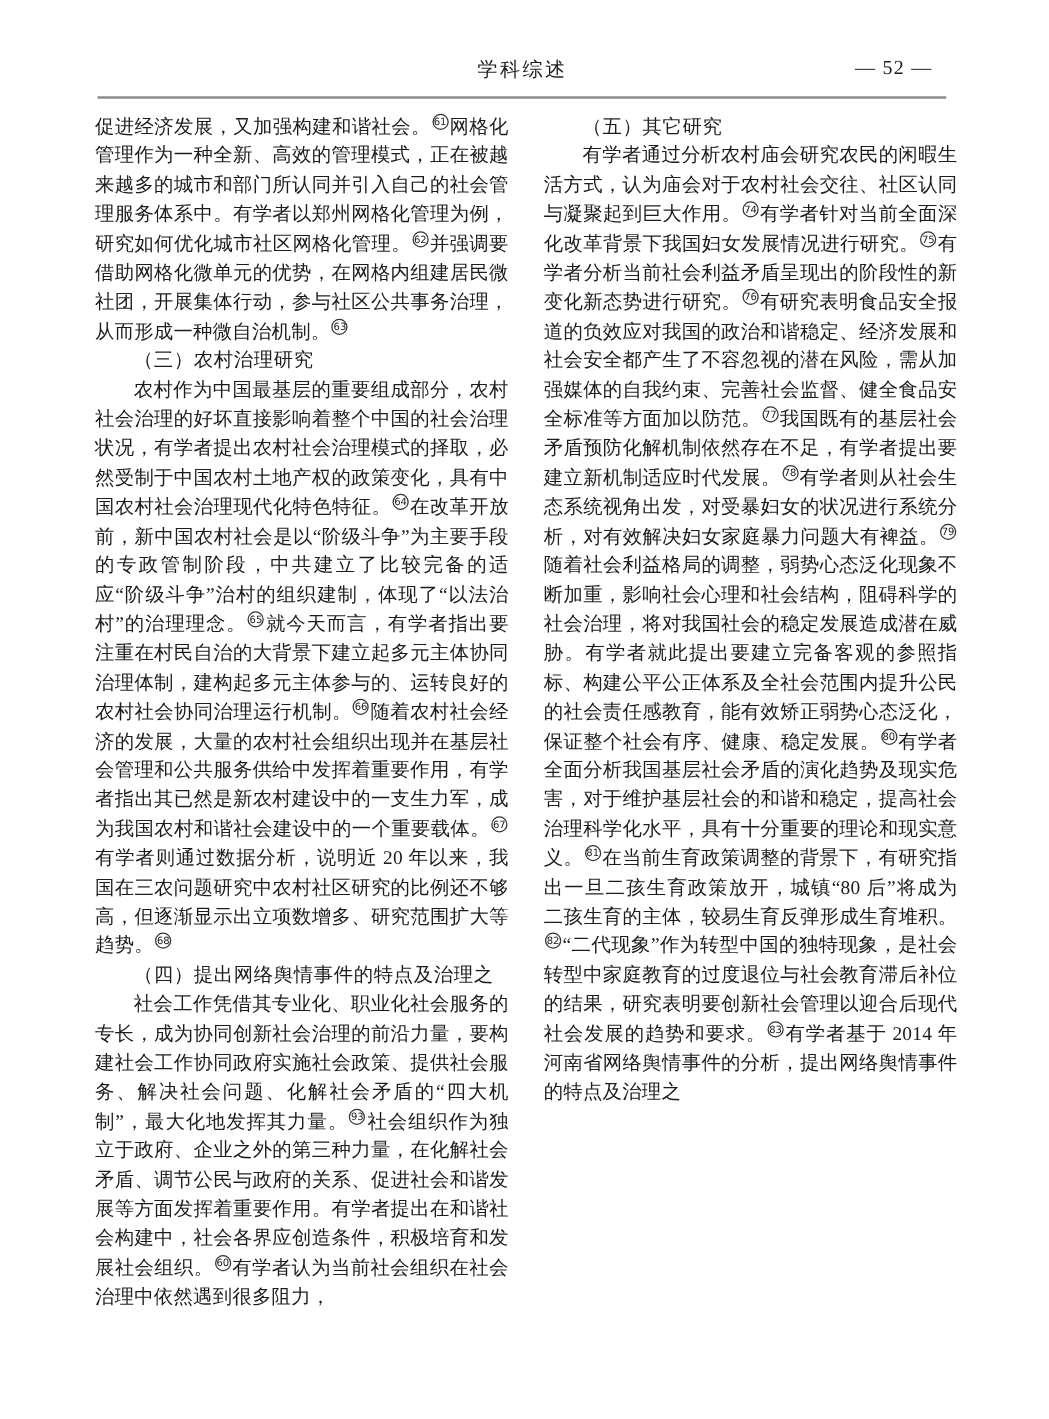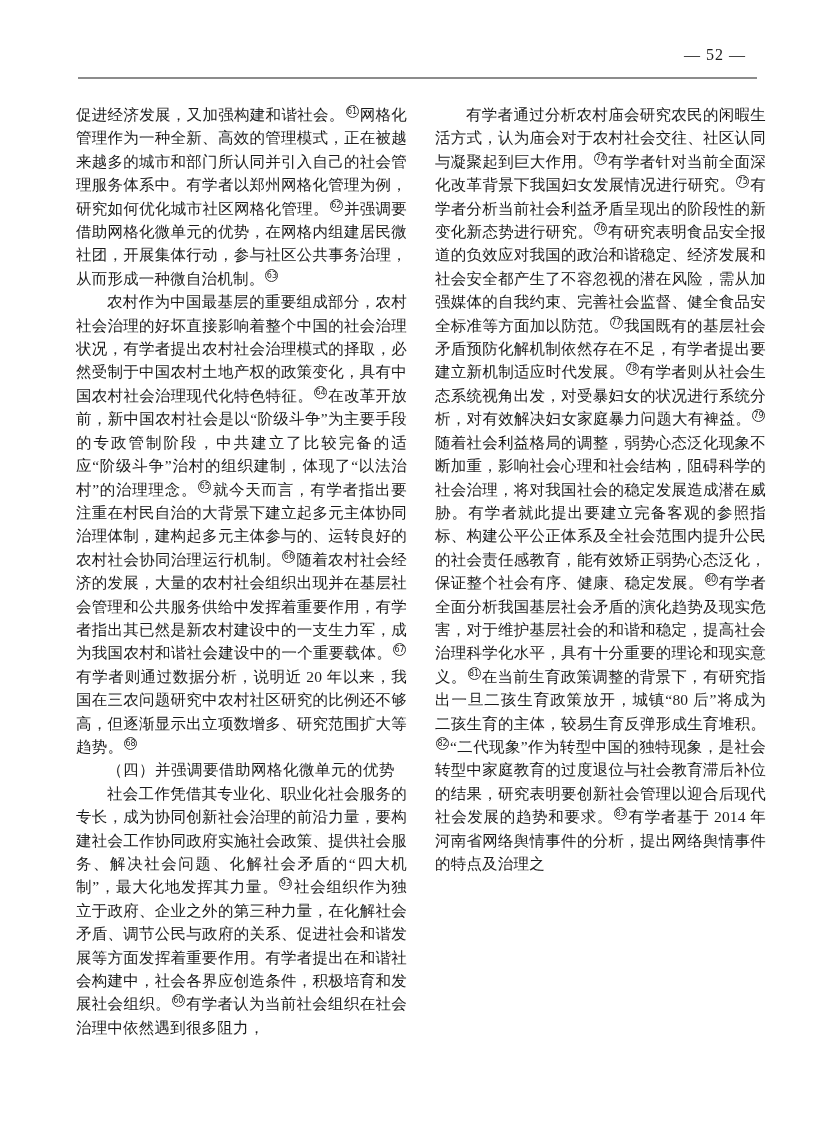--- a/index.html
+++ b/index.html
@@ -37,21 +37,21 @@
   .header-rule {
     position: absolute;
     top: 77px;
     left: 78px;
     width: 679px;
     height: 2px;
     background: #8c8c8c;
   }
   .content {
     position: absolute;
-    top: 103px;
+    top: 90px;
     left: 76px;
     width: 690px;
     display: flex;
     gap: 28px;
   }
   .column { width: 331px; }
   .para, .section-heading {
     margin: 0;
     font-size: 15.5px;
     line-height: 23.4px;
@@ -80,27 +80,30 @@
     vertical-align: 6px;
     margin: 0 1px 0 1px;
     font-family: "DejaVu Sans", sans-serif;
   }
 </style>
 </head>
 <body>
 
 <div class="page">
   <div class="page-header">
+    <div class="journal-section-title">学科综述</div>
     <div class="page-number">— 52 —</div>
   </div>
   <div class="header-rule"></div>
   <div class="content">
     <div class="column">
         <p class="para">促进经济发展，又加强构建和谐社会。<sup class="ref">61</sup>网格化管理作为一种全新、高效的管理模式，正在被越来越多的城市和部门所认同并引入自己的社会管理服务体系中。有学者以郑州网格化管理为例，研究如何优化城市社区网格化管理。<sup class="ref">62</sup>并强调要借助网格化微单元的优势，在网格内组建居民微社团，开展集体行动，参与社区公共事务治理，从而形成一种微自治机制。<sup class="ref">63</sup></p>
+        <h3 class="section-heading">（三）农村治理研究</h3>
         <p class="para indent">农村作为中国最基层的重要组成部分，农村社会治理的好坏直接影响着整个中国的社会治理状况，有学者提出农村社会治理模式的择取，必然受制于中国农村土地产权的政策变化，具有中国农村社会治理现代化特色特征。<sup class="ref">64</sup>在改革开放前，新中国农村社会是以“阶级斗争”为主要手段的专政管制阶段，中共建立了比较完备的适应“阶级斗争”治村的组织建制，体现了“以法治村”的治理理念。<sup class="ref">65</sup>就今天而言，有学者指出要注重在村民自治的大背景下建立起多元主体协同治理体制，建构起多元主体参与的、运转良好的农村社会协同治理运行机制。<sup class="ref">66</sup>随着农村社会经济的发展，大量的农村社会组织出现并在基层社会管理和公共服务供给中发挥着重要作用，有学者指出其已然是新农村建设中的一支生力军，成为我国农村和谐社会建设中的一个重要载体。<sup class="ref">67</sup>有学者则通过数据分析，说明近 20 年以来，我国在三农问题研究中农村社区研究的比例还不够高，但逐渐显示出立项数增多、研究范围扩大等趋势。<sup class="ref">68</sup></p>
-        <h3 class="section-heading">（四）并强调要借助网格化微单元的优势</h3>
+        <h3 class="section-heading">（四）提出网络舆情事件的特点及治理之</h3>
         <p class="para indent">社会工作凭借其专业化、职业化社会服务的专长，成为协同创新社会治理的前沿力量，要构建社会工作协同政府实施社会政策、提供社会服务、解决社会问题、化解社会矛盾的“四大机制”，最大化地发挥其力量。<sup class="ref">93</sup>社会组织作为独立于政府、企业之外的第三种力量，在化解社会矛盾、调节公民与政府的关系、促进社会和谐发展等方面发挥着重要作用。有学者提出在和谐社会构建中，社会各界应创造条件，积极培育和发展社会组织。<sup class="ref">60</sup>有学者认为当前社会组织在社会治理中依然遇到很多阻力，</p>
       </div>
     <div class="column">
+        <h3 class="section-heading">（五）其它研究</h3>
         <p class="para indent">有学者通过分析农村庙会研究农民的闲暇生活方式，认为庙会对于农村社会交往、社区认同与凝聚起到巨大作用。<sup class="ref">74</sup>有学者针对当前全面深化改革背景下我国妇女发展情况进行研究。<sup class="ref">75</sup>有学者分析当前社会利益矛盾呈现出的阶段性的新变化新态势进行研究。<sup class="ref">76</sup>有研究表明食品安全报道的负效应对我国的政治和谐稳定、经济发展和社会安全都产生了不容忽视的潜在风险，需从加强媒体的自我约束、完善社会监督、健全食品安全标准等方面加以防范。<sup class="ref">77</sup>我国既有的基层社会矛盾预防化解机制依然存在不足，有学者提出要建立新机制适应时代发展。<sup class="ref">78</sup>有学者则从社会生态系统视角出发，对受暴妇女的状况进行系统分析，对有效解决妇女家庭暴力问题大有裨益。<sup class="ref">79</sup>随着社会利益格局的调整，弱势心态泛化现象不断加重，影响社会心理和社会结构，阻碍科学的社会治理，将对我国社会的稳定发展造成潜在威胁。有学者就此提出要建立完备客观的参照指标、构建公平公正体系及全社会范围内提升公民的社会责任感教育，能有效矫正弱势心态泛化，保证整个社会有序、健康、稳定发展。<sup class="ref">80</sup>有学者全面分析我国基层社会矛盾的演化趋势及现实危害，对于维护基层社会的和谐和稳定，提高社会治理科学化水平，具有十分重要的理论和现实意义。<sup class="ref">81</sup>在当前生育政策调整的背景下，有研究指出一旦二孩生育政策放开，城镇“80 后”将成为二孩生育的主体，较易生育反弹形成生育堆积。<sup class="ref">82</sup>“二代现象”作为转型中国的独特现象，是社会转型中家庭教育的过度退位与社会教育滞后补位的结果，研究表明要创新社会管理以迎合后现代社会发展的趋势和要求。<sup class="ref">83</sup>有学者基于 2014 年河南省网络舆情事件的分析，提出网络舆情事件的特点及治理之</p>
       </div>
   </div>
 </div>
 
 </body></html>

